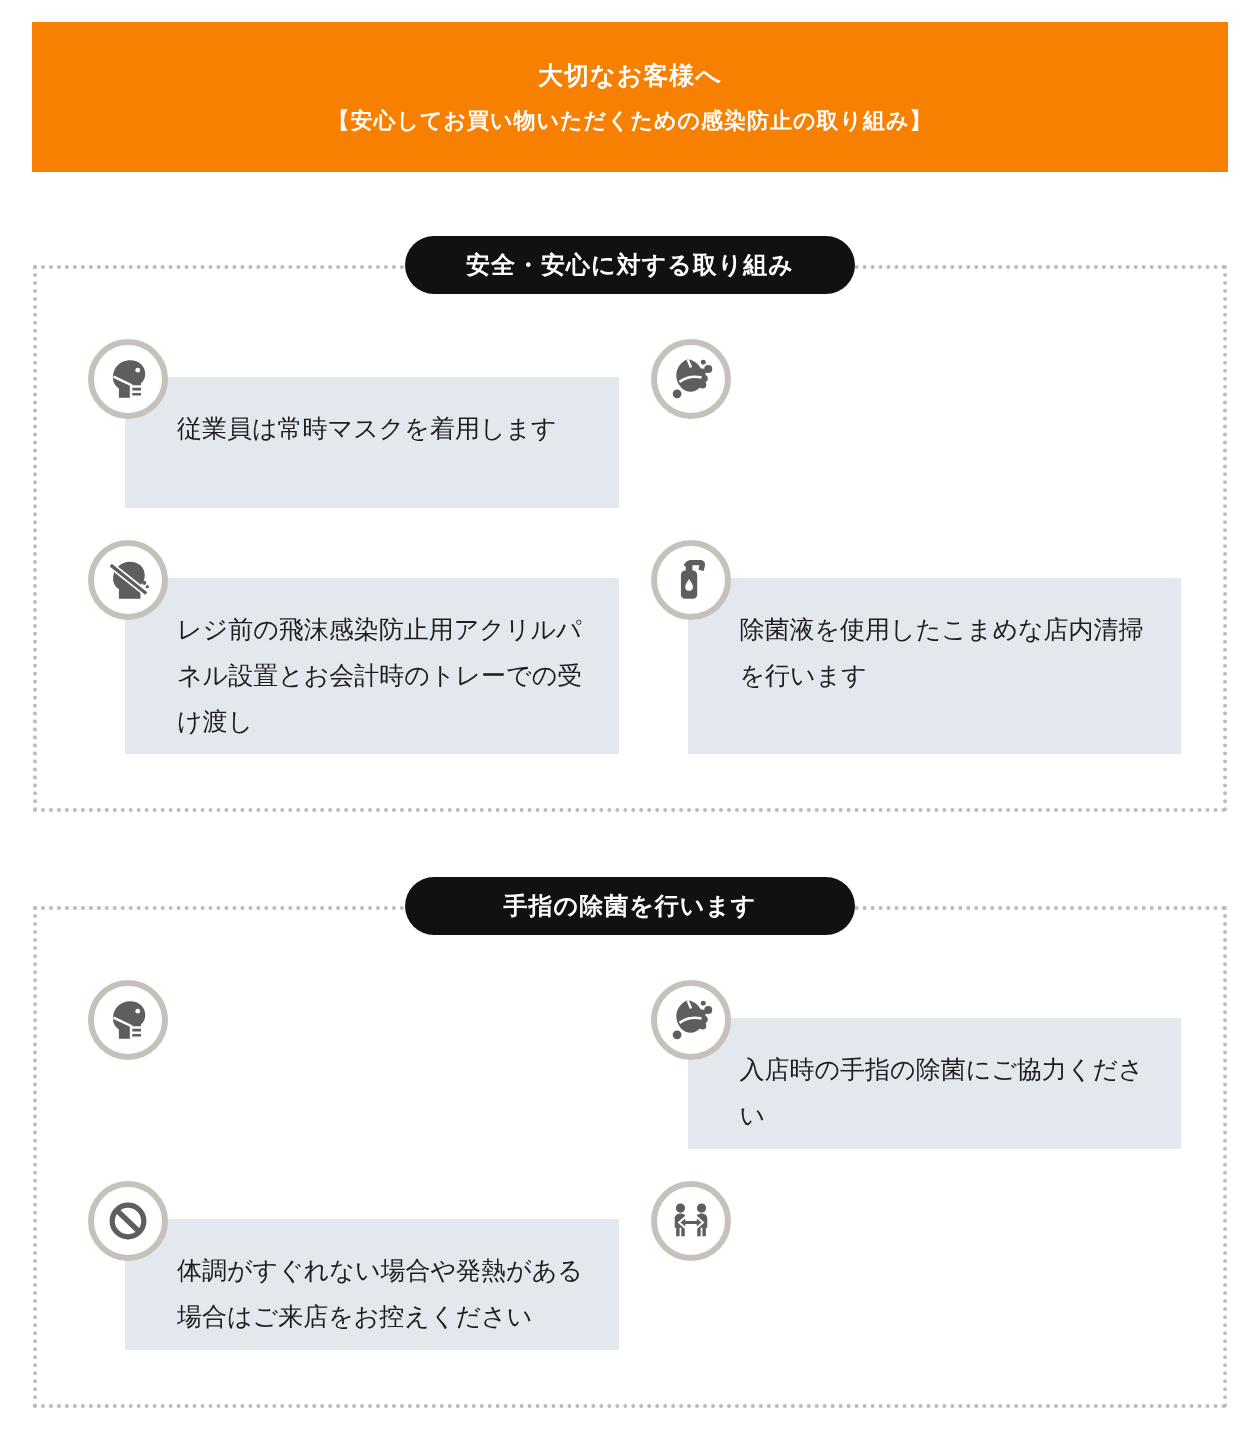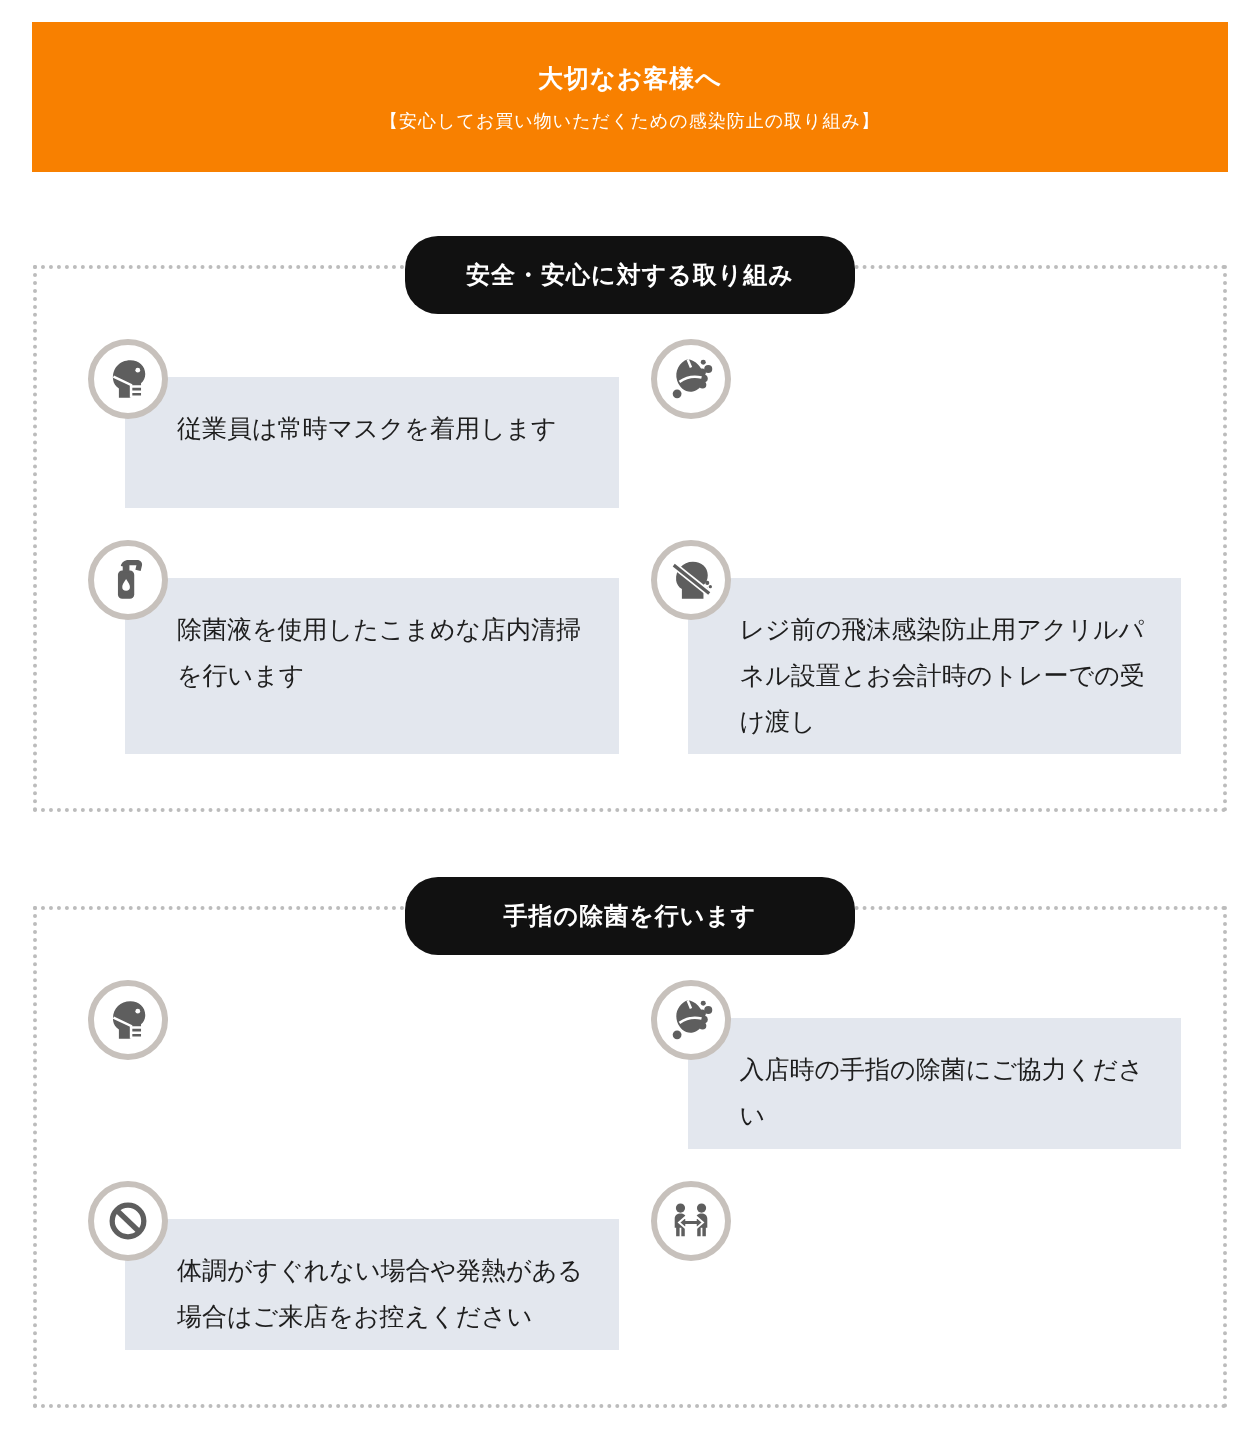--- a/index.html
+++ b/index.html
@@ -18,31 +18,31 @@
     width:1260px;min-height:1440px;background:#ffffff;
     font-family:"Liberation Sans","DejaVu Sans",sans-serif;
     color:var(--text-dark);
   }
   
   .banner{
     margin:22px 32px 0 32px;height:150px;background:var(--accent-orange);
     display:flex;flex-direction:column;justify-content:center;align-items:center;gap:14px;
   }
   .banner .line1{color:var(--banner-text);font-size:25px;font-weight:bold;letter-spacing:1px;}
-  .banner .line2{color:var(--banner-text);font-size:18px;font-weight:normal;letter-spacing:1px;}
+  .banner .line2{color:var(--banner-text);font-size:22px;font-weight:bold;letter-spacing:1px;}
   
   .section{
     position:relative;margin:93px 33px 0 33px;
     border:4px dotted var(--dot-border);
     padding:70px 42px 54px 51px;
   }
   .section.second{margin-top:94px;}
   .pill{
     position:absolute;top:-33px;left:50%;transform:translateX(-50%);
-    width:450px;height:78px;border-radius:33px;background:var(--pill-black);
+    width:450px;height:58px;border-radius:33px;background:var(--pill-black);
     display:flex;align-items:center;justify-content:center;
     color:#ffffff;font-size:24px;font-weight:600;letter-spacing:1px;white-space:nowrap;
   }
   .grid{
     display:grid;grid-template-columns:1fr 1fr;column-gap:27px;row-gap:42px;gap:32px;
   }
   .item{position:relative;display:flex;flex-direction:column;}
   .card{
     margin:38px 0 0 37px;flex:1 1 auto;
     background:var(--card-bg);
@@ -99,41 +99,41 @@
           <circle class="g" cx="36.8" cy="6.5" r="2.6"></circle>
           <circle class="g" cx="42" cy="13.5" r="4.2"></circle>
           <circle class="g" cx="9.5" cy="39.5" r="4.6"></circle>
         </svg>
       </span>
     </div>
 
     <div class="item">
       <span class="badge">
         <svg viewBox="0 0 48 48" aria-hidden="true">
-          <rect class="g" x="13.5" y="14" width="17" height="29.5" rx="4.5"></rect>
-          <rect class="g" x="18.5" y="8" width="7" height="8"></rect>
-          <path class="g" d="M16.5 9.5 C17 5.5 20.5 3 24.5 3 L33.5 3 C37 3 39.3 5.8 38.6 8.8 L37.2 14.5 L31.7 13.2 L32.8 8.6 L24.5 8.6 C23 8.6 22.2 9.3 22 10.5 Z"></path>
-          <path class="w" d="M22 23 C24.5 26.8 26 29 26 31.2 A4 4 0 0 1 18 31.2 C18 29 19.5 26.8 22 23 Z"></path>
-        </svg>
-      </span>
-      <div class="card">除菌液を使用したこまめな店内清掃を行います</div>
-    </div>
-
-    <div class="item">
-      <span class="badge">
-        <svg viewBox="0 0 48 48" aria-hidden="true">
           <path class="g" d="M8.5 24.5 C7.5 13.5 15.5 5 26 5 C35 5 41.5 11 41.5 19 C41.5 23.5 39.8 27 37 29.2 L37 43.5 L14.5 43.5 L14.5 33.5 C11 31.3 9 28.2 8.5 24.5 Z"></path>
           <circle class="g" cx="41" cy="27" r="2.1"></circle>
           <circle class="g" cx="44.2" cy="31" r="1.7"></circle>
           <circle class="g" cx="40.2" cy="33.2" r="1.6"></circle>
           <line class="ws" x1="6" y1="8.5" x2="43" y2="38" stroke-width="7"></line>
           <line class="gs" x1="6" y1="8.5" x2="43" y2="38" stroke-width="3.4"></line>
         </svg>
       </span>
       <div class="card">レジ前の飛沫感染防止用アクリルパネル設置とお会計時のトレーでの受け渡し</div>
+    </div>
+
+    <div class="item">
+      <span class="badge">
+        <svg viewBox="0 0 48 48" aria-hidden="true">
+          <rect class="g" x="13.5" y="14" width="17" height="29.5" rx="4.5"></rect>
+          <rect class="g" x="18.5" y="8" width="7" height="8"></rect>
+          <path class="g" d="M16.5 9.5 C17 5.5 20.5 3 24.5 3 L33.5 3 C37 3 39.3 5.8 38.6 8.8 L37.2 14.5 L31.7 13.2 L32.8 8.6 L24.5 8.6 C23 8.6 22.2 9.3 22 10.5 Z"></path>
+          <path class="w" d="M22 23 C24.5 26.8 26 29 26 31.2 A4 4 0 0 1 18 31.2 C18 29 19.5 26.8 22 23 Z"></path>
+        </svg>
+      </span>
+      <div class="card">除菌液を使用したこまめな店内清掃を行います</div>
     </div>
 
   </div>
 </section>
 
 <section class="section second">
   <div class="pill">手指の除菌を行います</div>
   <div class="grid">
 
     <div class="item">

